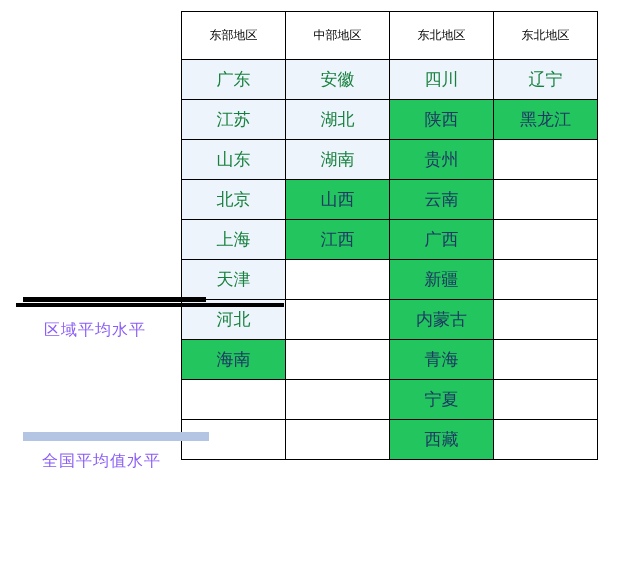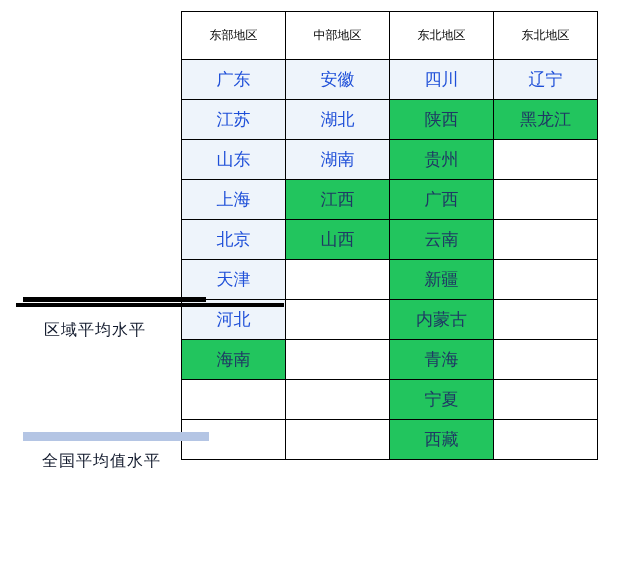--- a/index.html
+++ b/index.html
@@ -40,21 +40,21 @@
   }
   #matrix th {
     background: #ffffff;
     color: #000000;
     font-weight: normal;
     height: 48px;
     font-size: 12px;
   }
   td.light {
     background: #eef4fb;
-    color: #1d4ed8;
+    color: #15803d;
   }
   td.shade {
     background: #22c55e;
     color: #1f3864;
   }
   td.empty {
     background: #ffffff;
     border: none;
   }
   
@@ -84,21 +84,21 @@
     left: 23px;
     top: 432px;
     width: 186px;
     height: 9px;
     background: #b4c5e4;
   }
 
   .annot-label {
     position: absolute;
     font-size: 16px;
-    color: #0f172a;
+    color: #8b5cf6;
     white-space: nowrap;
     letter-spacing: 1px;
   }
   #region-label {
     left: 44px;
     top: 320px;
   }
   #national-label {
     left: 42px;
     top: 451px;
@@ -135,29 +135,29 @@
         <td class="shade">陕西</td>
         <td class="shade cut">黑龙江</td>
       </tr>
       <tr>
         <td class="light">山东</td>
         <td class="light">湖南</td>
         <td class="shade">贵州</td>
         <td class="empty"></td>
       </tr>
       <tr>
+        <td class="light">北京</td>
+        <td class="shade">山西</td>
+        <td class="shade">云南</td>
+        <td class="empty"></td>
+      </tr>
+      <tr>
         <td class="light">上海</td>
         <td class="shade cut">江西</td>
         <td class="shade">广西</td>
-        <td class="empty"></td>
-      </tr>
-      <tr>
-        <td class="light">北京</td>
-        <td class="shade">山西</td>
-        <td class="shade">云南</td>
         <td class="empty"></td>
       </tr>
       <tr>
         <td class="light">天津</td>
         <td class="empty"></td>
         <td class="shade cut">新疆</td>
         <td class="empty"></td>
       </tr>
       <tr>
         <td class="light">河北</td>

